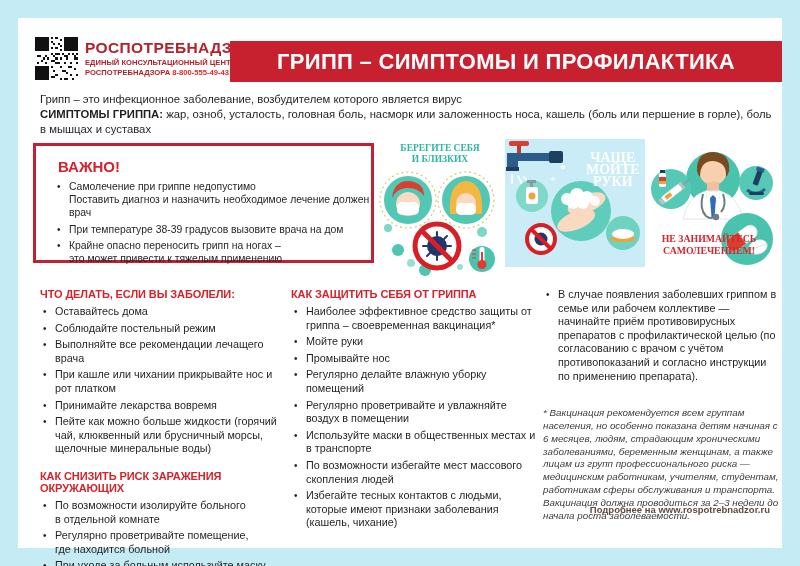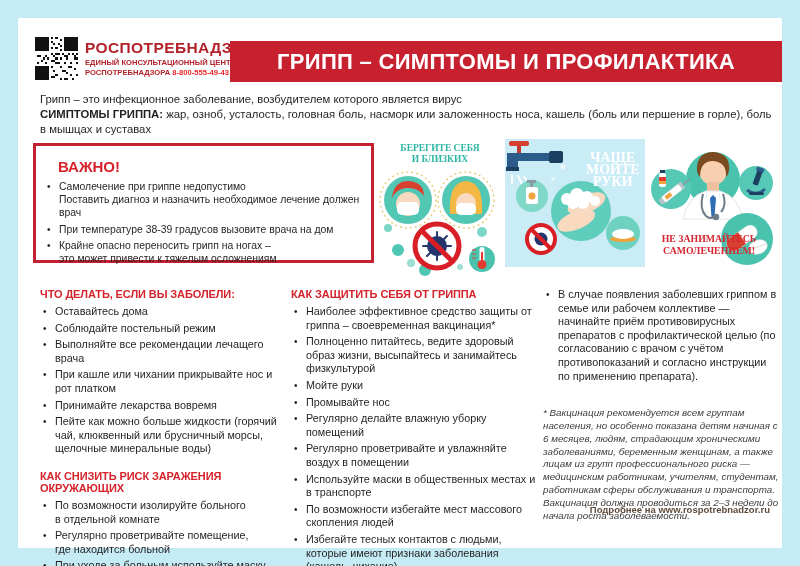--- a/index.html
+++ b/index.html
@@ -22,21 +22,21 @@
           display:flex;align-items:center;justify-content:center;}
   .banner-title{color:#ffffff;font-weight:bold;font-size:22px;letter-spacing:.3px;text-align:center;}
 
   
   .intro{left:22px;top:74px;width:740px;font-size:11.3px;line-height:15px;}
   .intro b{font-weight:bold;}
 
   
   .important{left:15px;top:125px;width:335px;height:114px;border:3px solid #c32032;}
   .important-title{left:22px;top:12px;font-size:15px;font-weight:bold;color:#d6222a;}
-  .important-list{left:6px;top:34px;width:318px;margin:0;padding:0;list-style:none;}
+  .important-list{left:16px;top:34px;width:318px;margin:0;padding:0;list-style:none;}
   .important-list li{position:relative;padding-left:17px;margin-bottom:3px;font-size:10.4px;line-height:13.2px;}
   .important-list li::before{content:"•";position:absolute;left:5px;top:0;font-size:10px;}
 
   
   .panel{overflow:hidden;font-family:Liberation Serif, serif;}
   .panel1{left:360px;top:122px;width:124px;height:140px;background:#ffffff;}
   .panel2{left:487px;top:121px;width:140px;height:128px;background:#c9ecf6;}
   .panel3{left:632px;top:121px;width:127px;height:142px;background:#ffffff;}
   .cap-care{left:0;top:3px;width:100%;text-align:center;color:#2db6a3;font-weight:bold;font-size:9.5px;line-height:11px;}
   .cap-wash{left:54%;top:13px;width:46%;text-align:center;color:#ffffff;font-weight:bold;font-size:14px;line-height:12px;}
@@ -135,21 +135,21 @@
   </div>
 
   <div class="abs important">
     <div class="abs important-title">ВАЖНО!</div>
     <ul class="abs important-list">
 
     <li><span class="prewrap">Самолечение при гриппе недопустимо
 Поставить диагноз и назначить необходимое лечение должен врач</span></li>
         <li><span class="prewrap">При температуре 38-39 градусов вызовите врача на дом</span></li>
         <li><span class="prewrap">Крайне опасно переносить грипп на ногах –
-это может привести к тяжелым осложнениям</span></li>
+это может привести к тяжелым применению</span></li>
       </ul>
   </div>
 
   <div class="abs panel panel1">
     <div class="abs cap-care prewrap">БЕРЕГИТЕ СЕБЯ
 И БЛИЗКИХ</div>
     <svg class="abs" style="left:0;top:26px" width="124" height="114" viewBox="0 0 124 114">
       <circle cx="10" cy="62" r="4" fill="#7cd7c6"></circle>
       <circle cx="20" cy="84" r="6" fill="#4fc6b2"></circle>
       <circle cx="33" cy="97" r="4" fill="#9adfd2"></circle>
@@ -305,21 +305,20 @@
 где находится больной</span></li>
         <li><span class="prewrap">При уходе за больным используйте маску</span></li>
       </ul>
   </div>
 
   <div class="col col2">
     <h3 class="sec-heading">КАК ЗАЩИТИТЬ СЕБЯ ОТ ГРИППА</h3>
     <ul class="bullets">
 
     <li><span class="prewrap">Наиболее эффективное средство защиты от гриппа – своевременная вакцинация*</span></li>
-        <li><span class="prewrap">Полноценно питайтесь, ведите здоровый образ жизни, высыпайтесь и занимайтесь физкультурой</span></li>
         <li><span class="prewrap">Мойте руки</span></li>
         <li><span class="prewrap">Промывайте нос</span></li>
         <li><span class="prewrap">Регулярно делайте влажную уборку помещений</span></li>
         <li><span class="prewrap">Регулярно проветривайте и увлажняйте воздух в помещении</span></li>
         <li><span class="prewrap">Используйте маски в общественных местах и в транспорте</span></li>
         <li><span class="prewrap">По возможности избегайте мест массового скопления людей</span></li>
         <li><span class="prewrap">Избегайте тесных контактов с людьми, которые имеют признаки заболевания (кашель, чихание)</span></li>
       </ul>
   </div>
 

